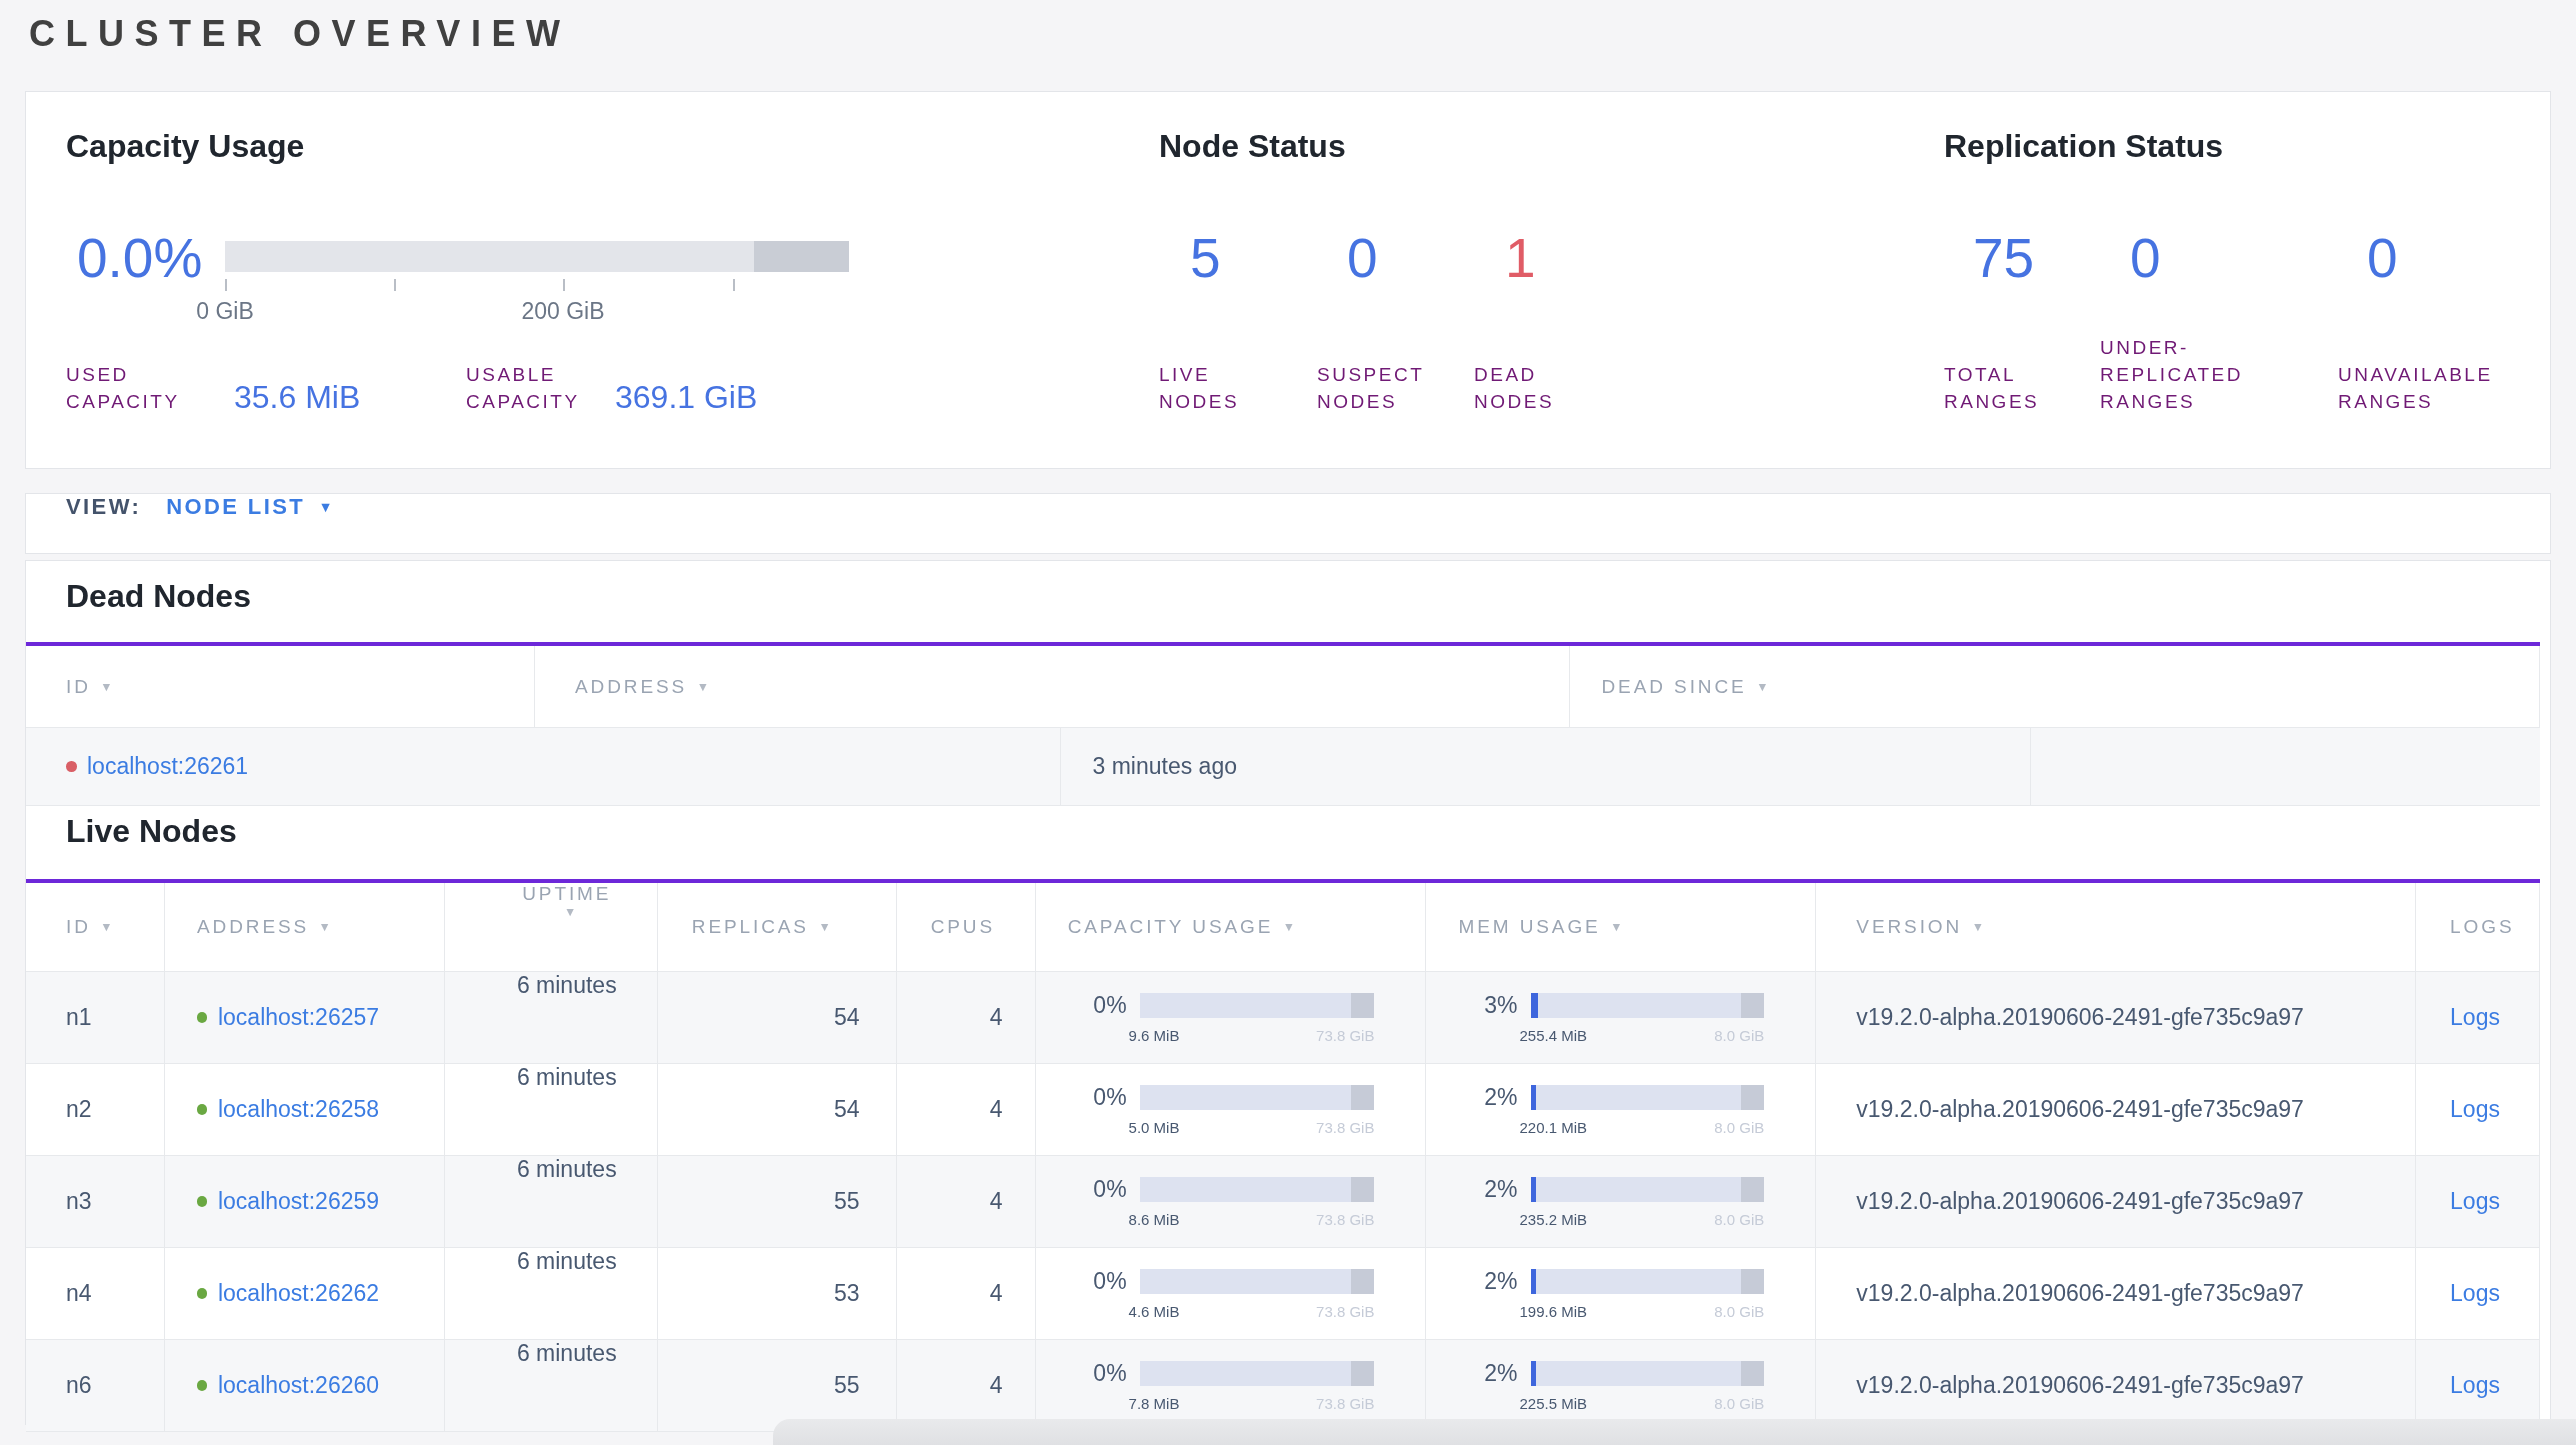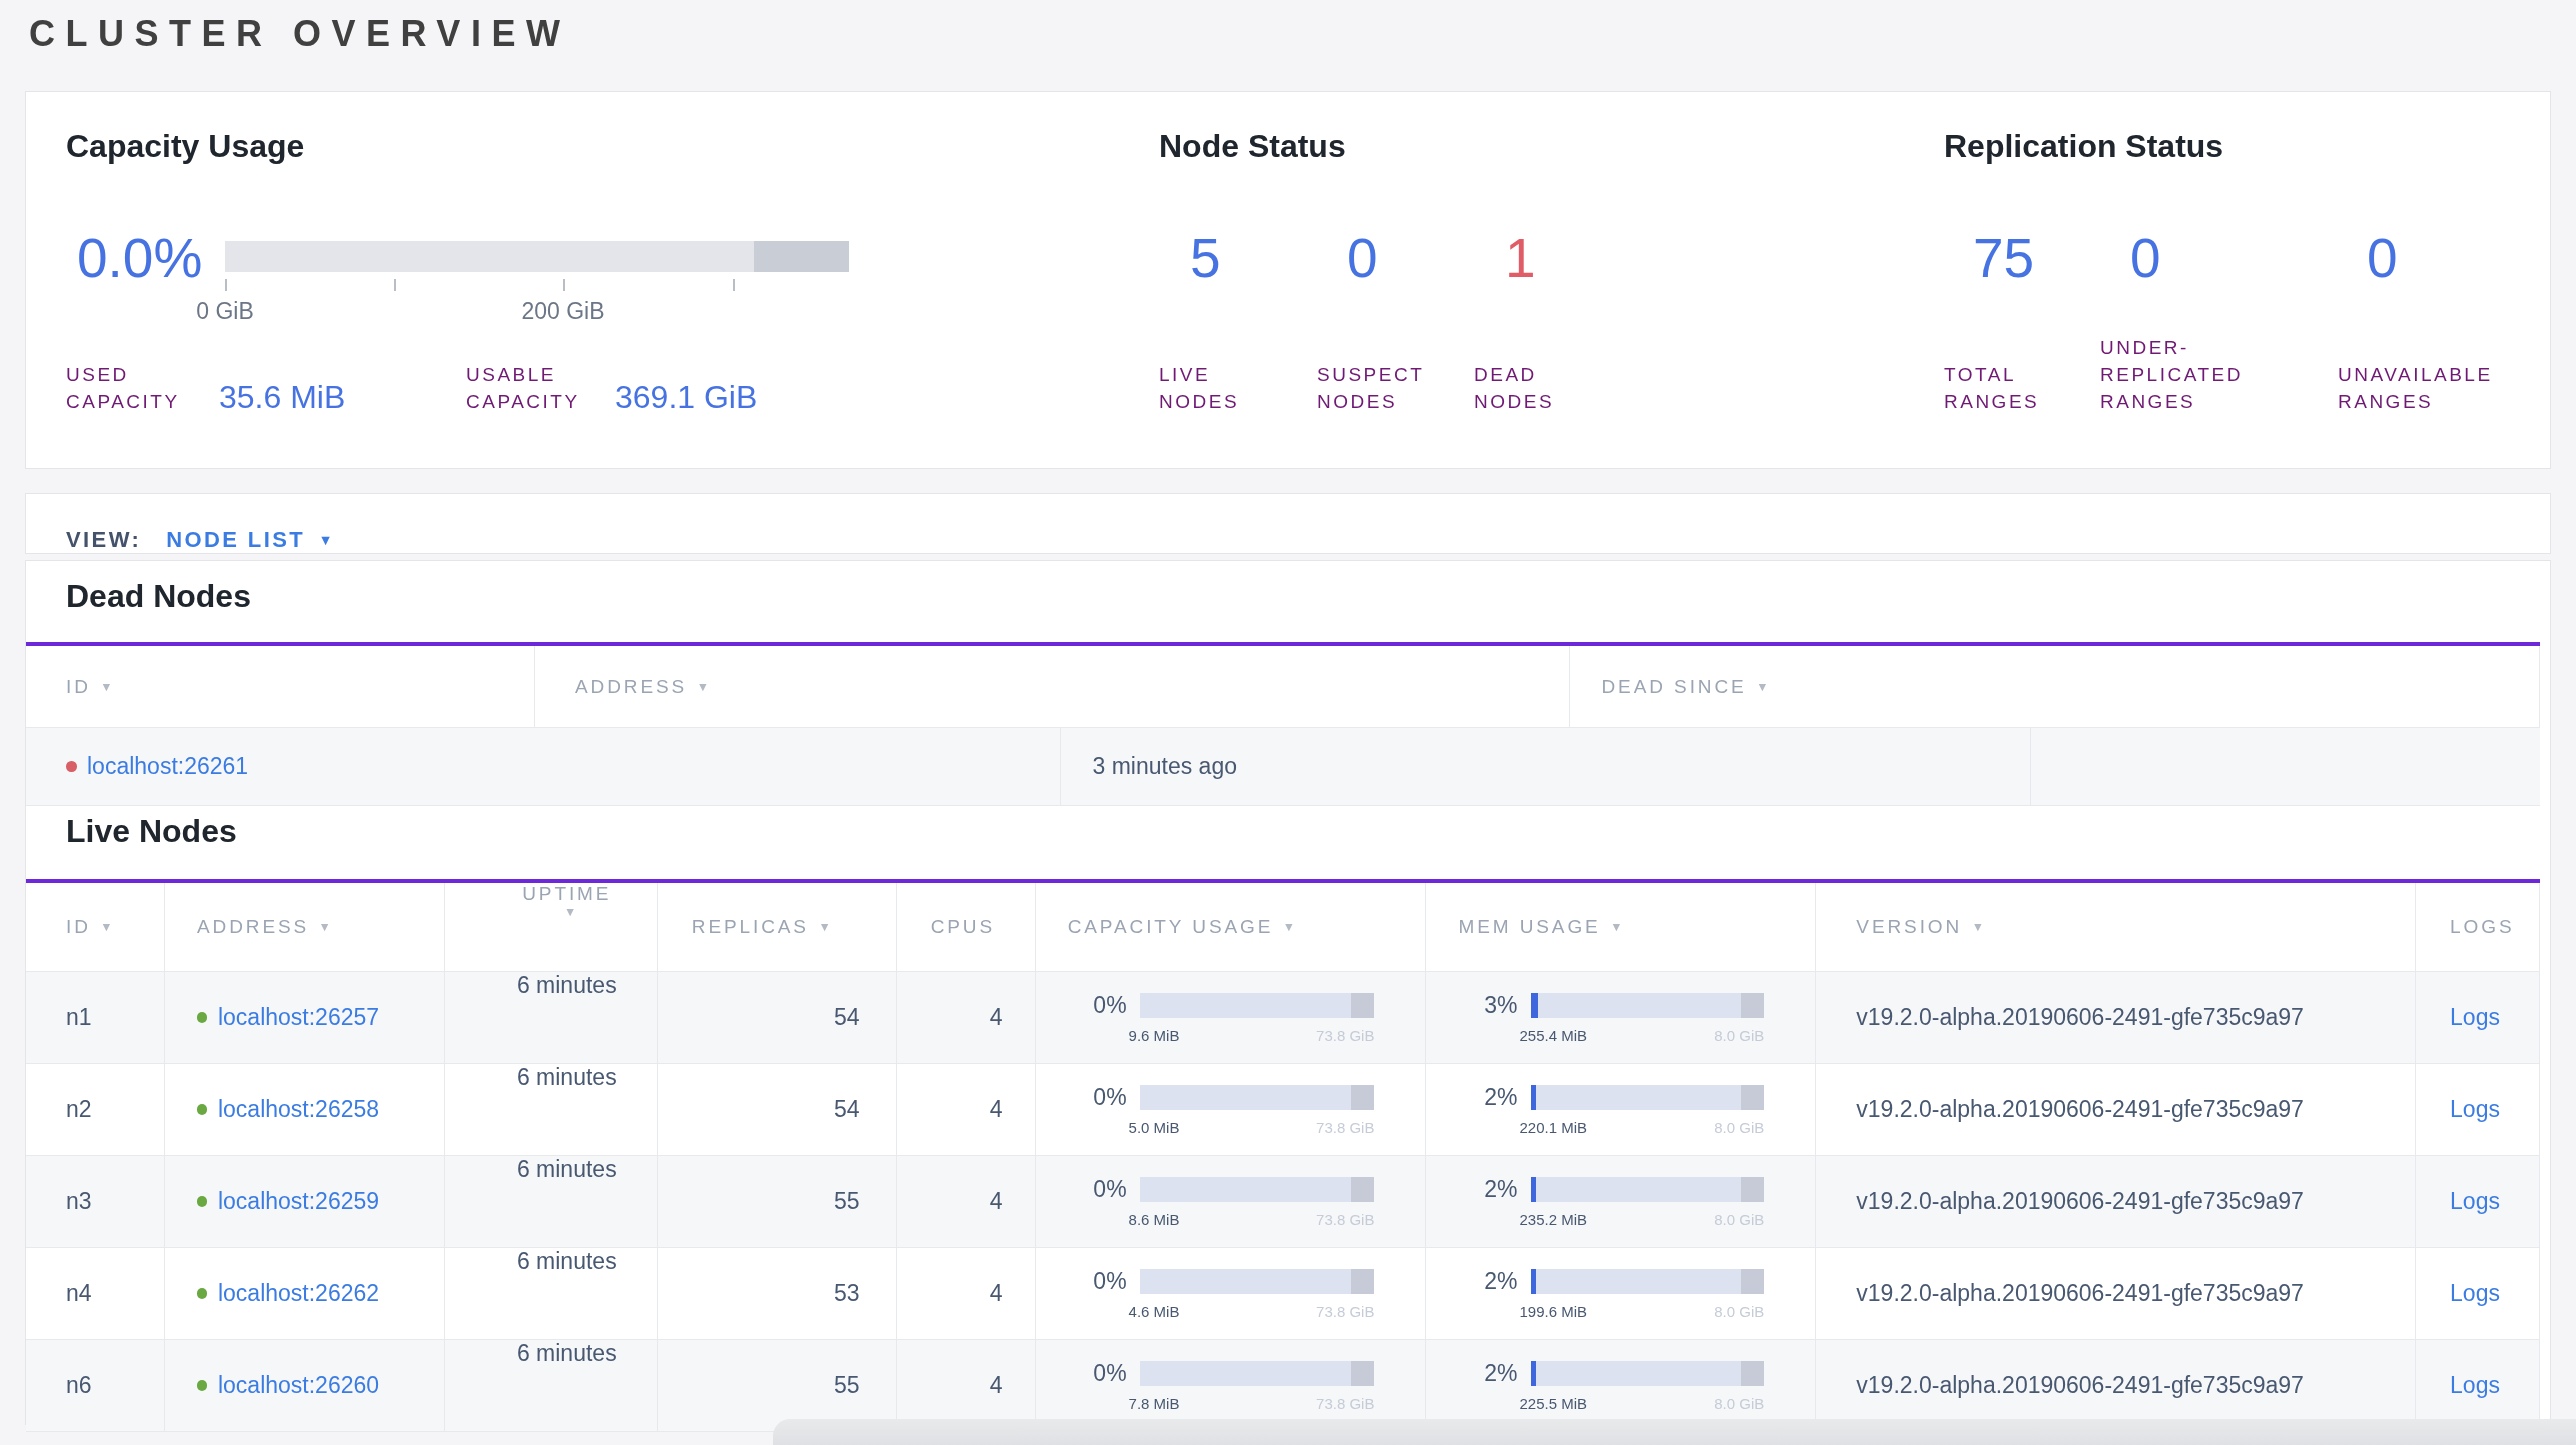--- a/index.html
+++ b/index.html
@@ -31,21 +31,21 @@
   
   .cap-bar{position:absolute;left:199px;top:149px;width:624px;height:31px;background:#e3e5ea;}
   .cap-bar-dark{position:absolute;right:0;top:0;width:15.3%;height:100%;background:#c9cdd5;}
   .cap-tick{position:absolute;top:187px;width:1.9px;height:12.4px;background:#b9bec6;}
   .cap-tick-label{
     position:absolute;top:206px;font-size:23px;color:#6b7686;
     transform:translateX(-50%);white-space:nowrap;
   }
 
   
-  #view-bar{left:25px;top:493px;width:2526px;height:61px;display:flex;align-items:flex-end;padding-left:40px;}
+  #view-bar{left:25px;top:493px;width:2526px;height:61px;display:flex;align-items:flex-start;padding-left:40px;}
   .view-label{font-size:22px;letter-spacing:2.4px;color:#44536b;font-weight:600;}
   .view-select{display:flex;align-items:center;margin-left:25px;cursor:pointer;}
   .view-selected{font-size:22px;letter-spacing:2.4px;color:#3b7ce2;font-weight:600;}
   .view-caret{font-size:14.3px;color:#3b7ce2;margin-left:13.4px;}
 
   
   #main-card{left:25px;top:560px;width:2526px;height:865px;border-bottom:none;}
   .section-heading{position:absolute;left:40px;font-size:32px;font-weight:600;color:#20262e;}
   #dead-heading{top:17px;}
   #live-heading{top:252px;}
@@ -130,21 +130,21 @@
   <div class="cap-bar">
     <div class="cap-bar-dark"></div>
   </div>
   <div class="cap-tick" style="left:199px;"></div>
   <div class="cap-tick" style="left:368px;"></div>
   <div class="cap-tick" style="left:537px;"></div>
   <div class="cap-tick" style="left:707px;"></div>
   <div class="cap-tick-label" style="left:199px;">0 GiB</div>
   <div class="cap-tick-label" style="left:537px;">200 GiB</div>
   <div class="stat-label" style="left:40px;width:153px;">USED CAPACITY</div>
-  <div class="stat-value" style="left:193px;">35.6 MiB</div>
+  <div class="stat-value" style="left:208px;">35.6 MiB</div>
   <div class="stat-label" style="left:440px;width:162px;">USABLE CAPACITY</div>
   <div class="stat-value" style="left:589px;">369.1 GiB</div>
 
   <div class="panel-heading" style="left:1133px;">Node Status</div>
   <div class="big-num" style="left:1164px;">5</div>
   <div class="big-num" style="left:1321px;">0</div>
   <div class="big-num red" style="left:1479px;">1</div>
   <div class="stat-label" style="left:1133px;width:110px;">LIVE NODES</div>
   <div class="stat-label" style="left:1291px;width:124px;">SUSPECT NODES</div>
   <div class="stat-label" style="left:1448px;width:95px;">DEAD NODES</div>

